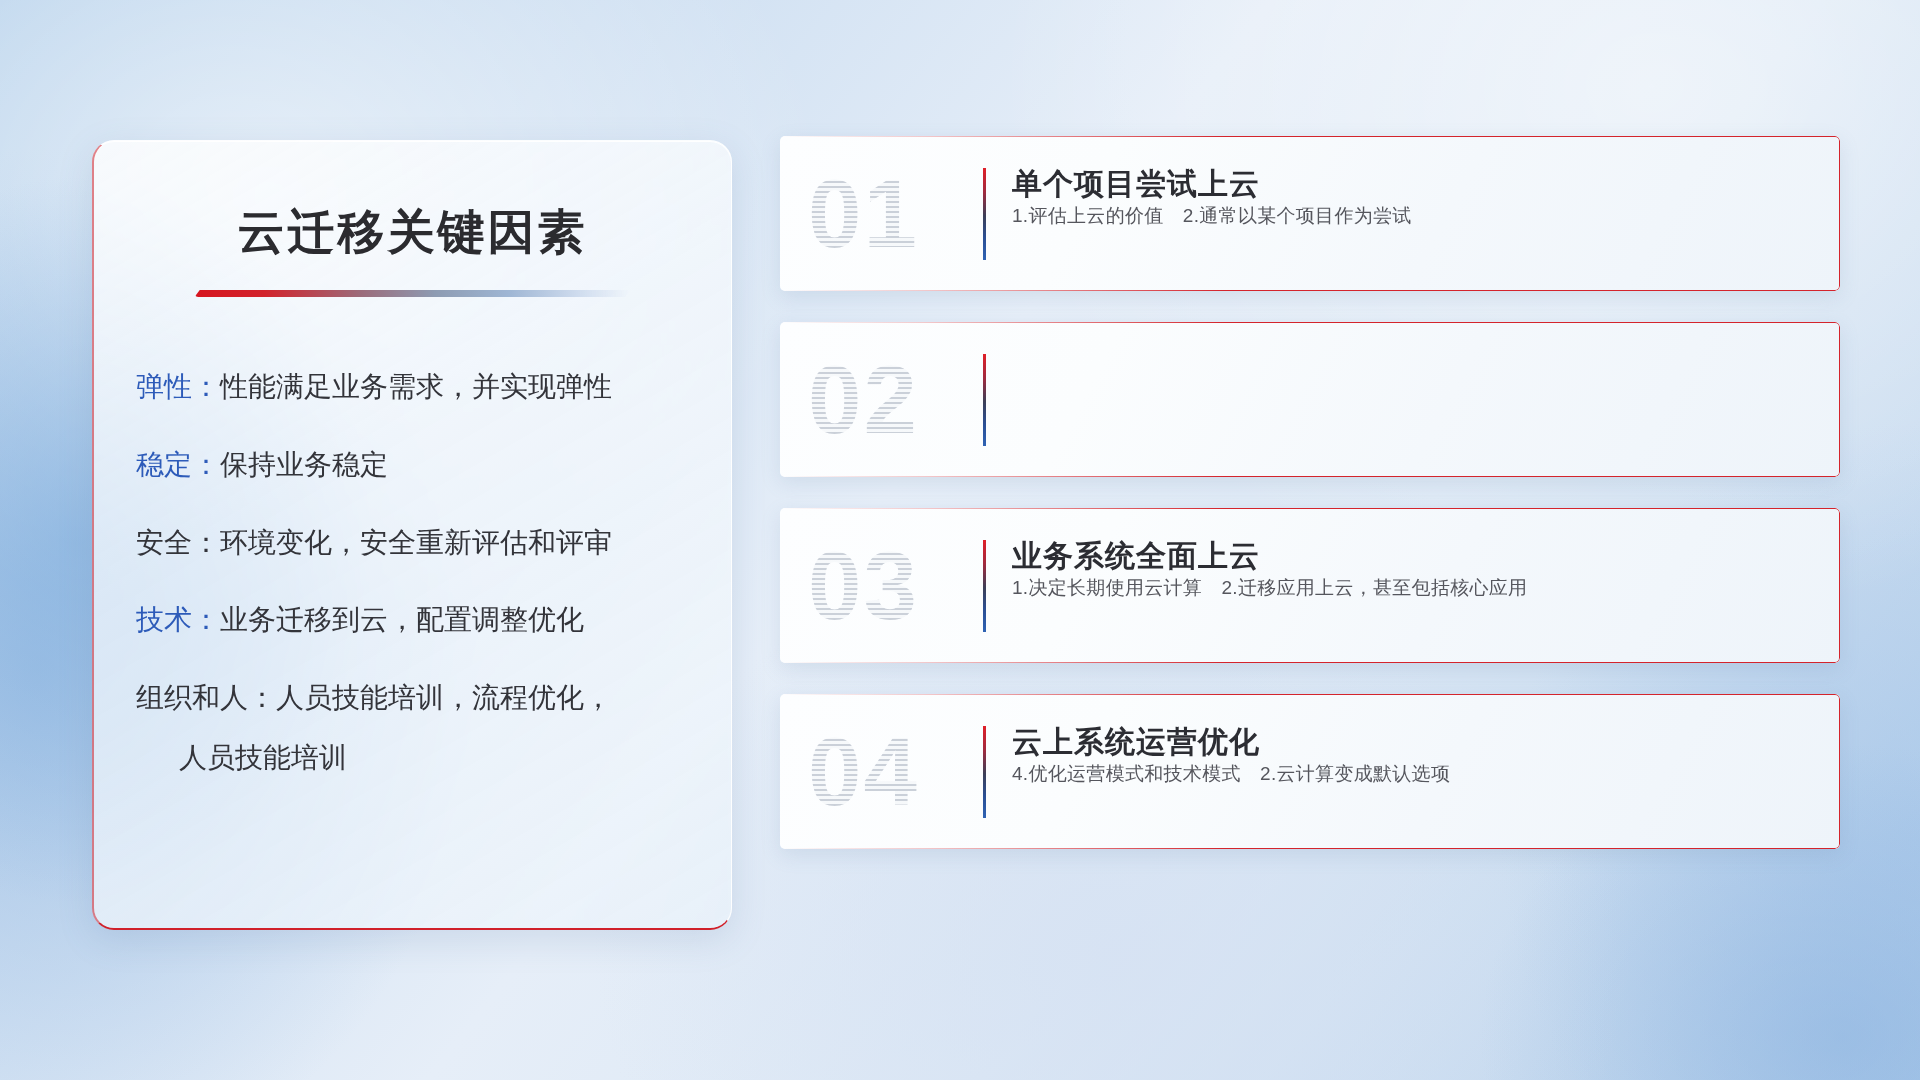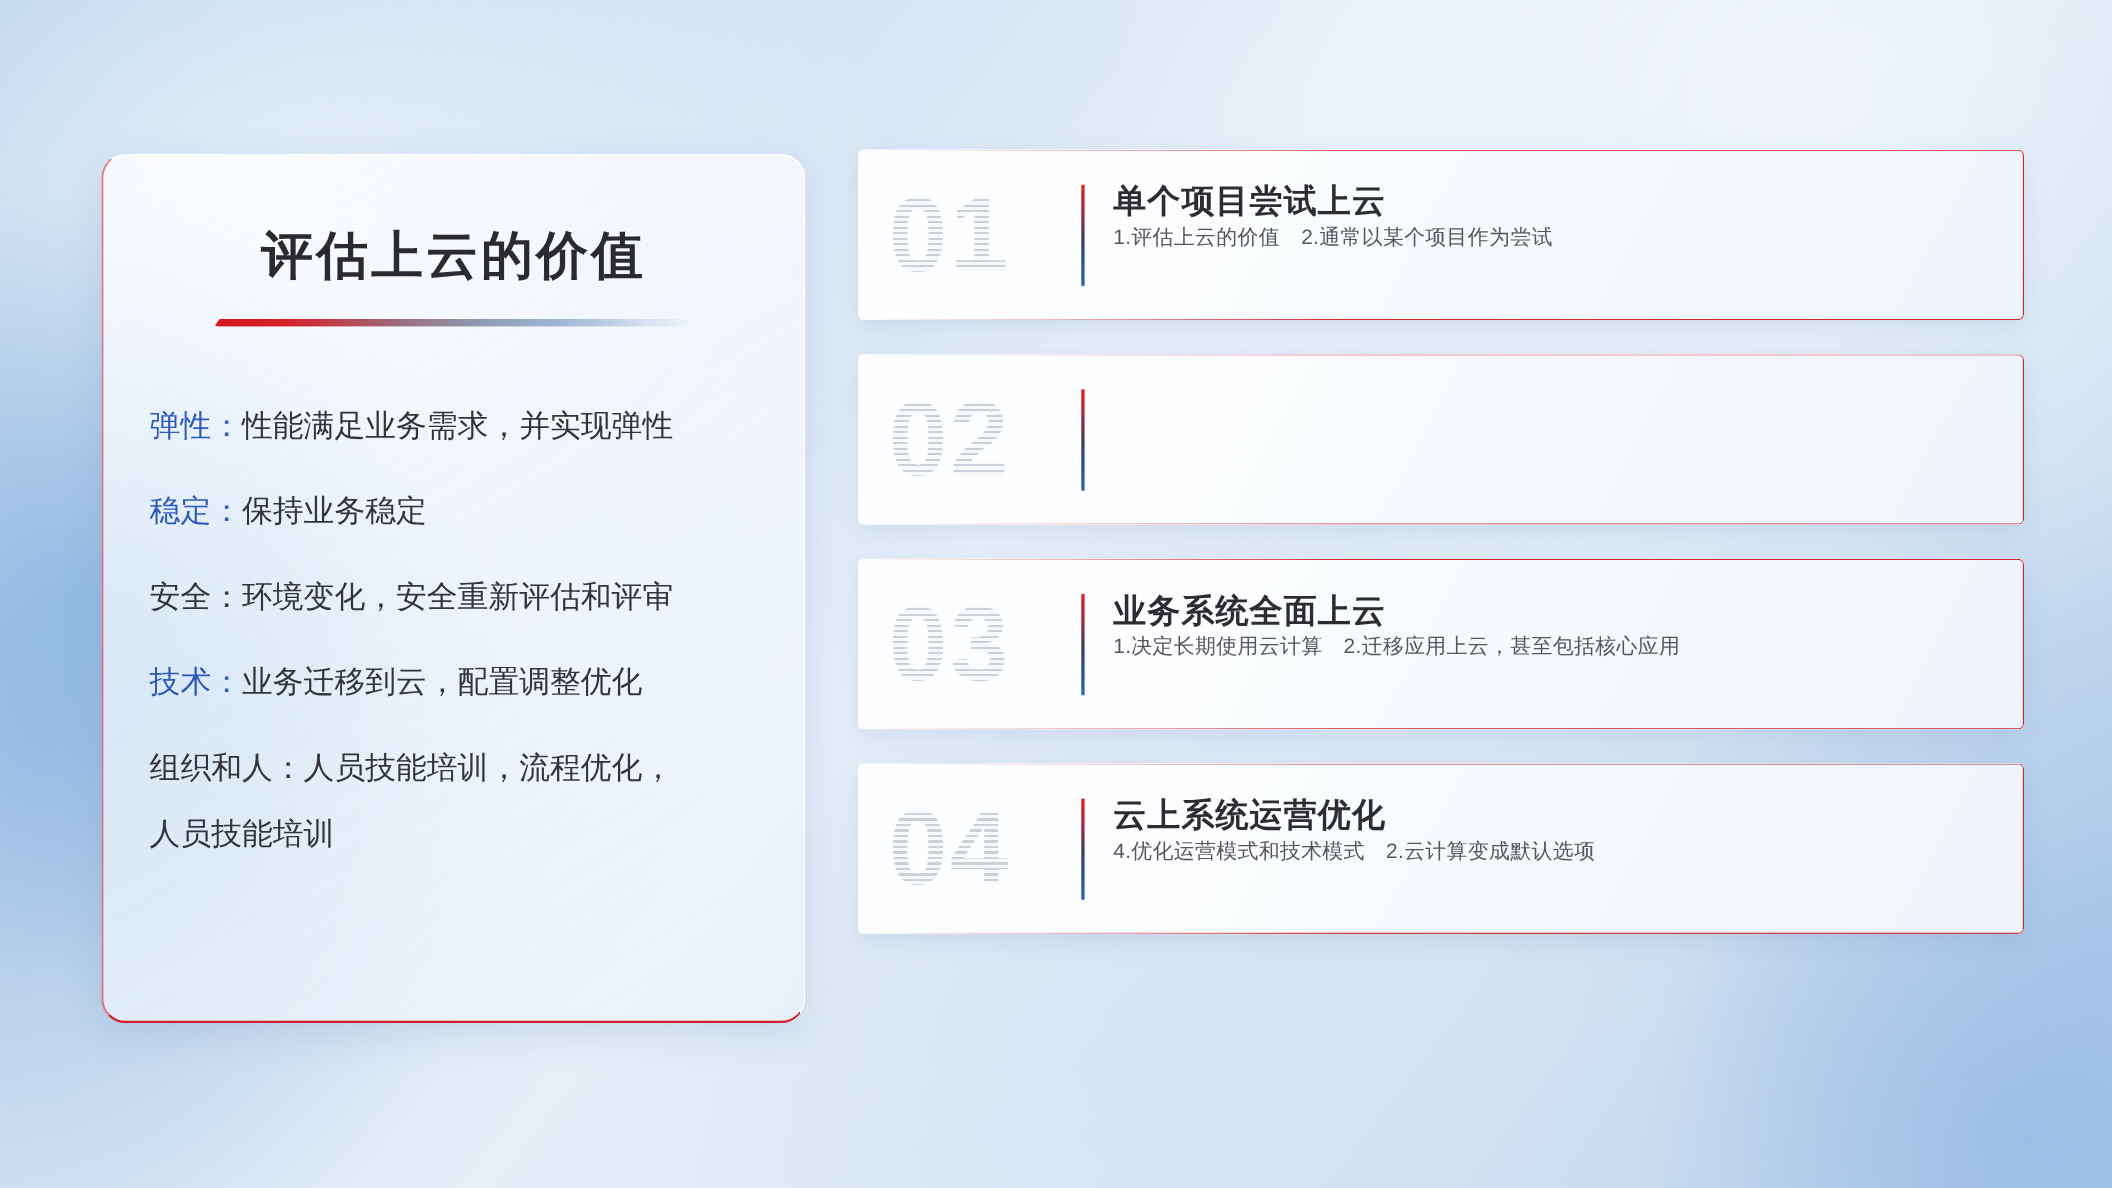--- a/index.html
+++ b/index.html
@@ -69,21 +69,21 @@
     font-size:28px;
     line-height:1.28;
     color:#33343a;
     margin-bottom:42px;
     white-space:nowrap;
   }
   .factor-row:last-child { margin-bottom:0; }
   .factor-label          { color:#33343a; }
   .factor-label.accent   { color:#2d5bb9; }
   .factor-text           { color:#33343a; }
-  .factor-row.cont       { margin-top:-18px; }
+  .factor-row.cont       { margin-top:-18px;margin-left:43px; }
 
   
   #card-stack {
     position:absolute;
     left:780px; top:136px;
     width:1060px;
     display:flex;
     flex-direction:column;
     gap:31px;
   }
@@ -147,21 +147,21 @@
     letter-spacing:.3px;
     white-space:pre;
   }
 </style>
 </head>
 <body>
 
 <div id="stage">
 
   <section id="left-panel">
-    <h1 id="panel-title">评估上云的价值</h1>
+    <h1 id="panel-title">云迁移关键因素</h1>
 
     <div id="title-underline"></div>
 
     <ul id="factor-list">
         <li class="factor-row"><span class="factor-label accent">弹性：</span><span class="factor-text">性能满足业务需求，并实现弹性</span></li>
         <li class="factor-row"><span class="factor-label accent">稳定：</span><span class="factor-text">保持业务稳定</span></li>
         <li class="factor-row"><span class="factor-label">安全：</span><span class="factor-text">环境变化，安全重新评估和评审</span></li>
         <li class="factor-row"><span class="factor-label accent">技术：</span><span class="factor-text">业务迁移到云，配置调整优化</span></li>
         <li class="factor-row"><span class="factor-label">组织和人：</span><span class="factor-text">人员技能培训，流程优化，</span></li>
         <li class="factor-row cont"><span class="factor-text">人员技能培训</span></li>

